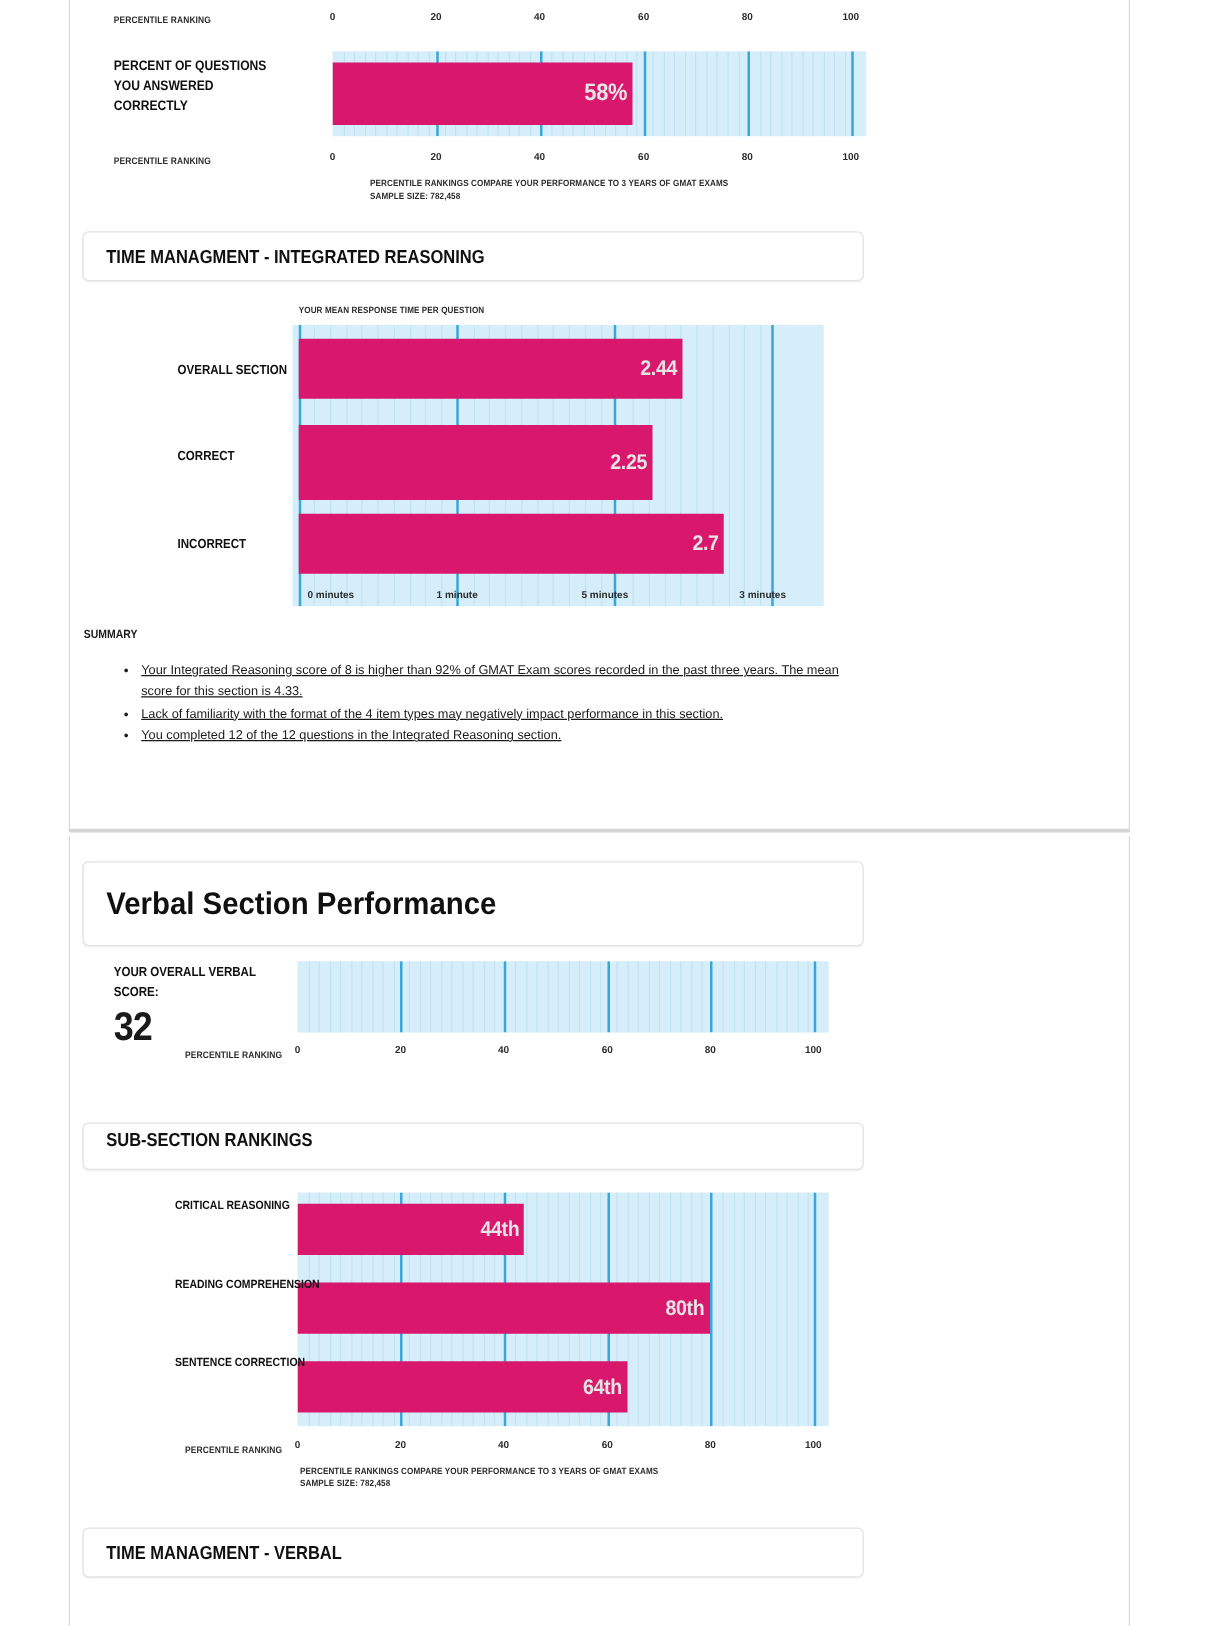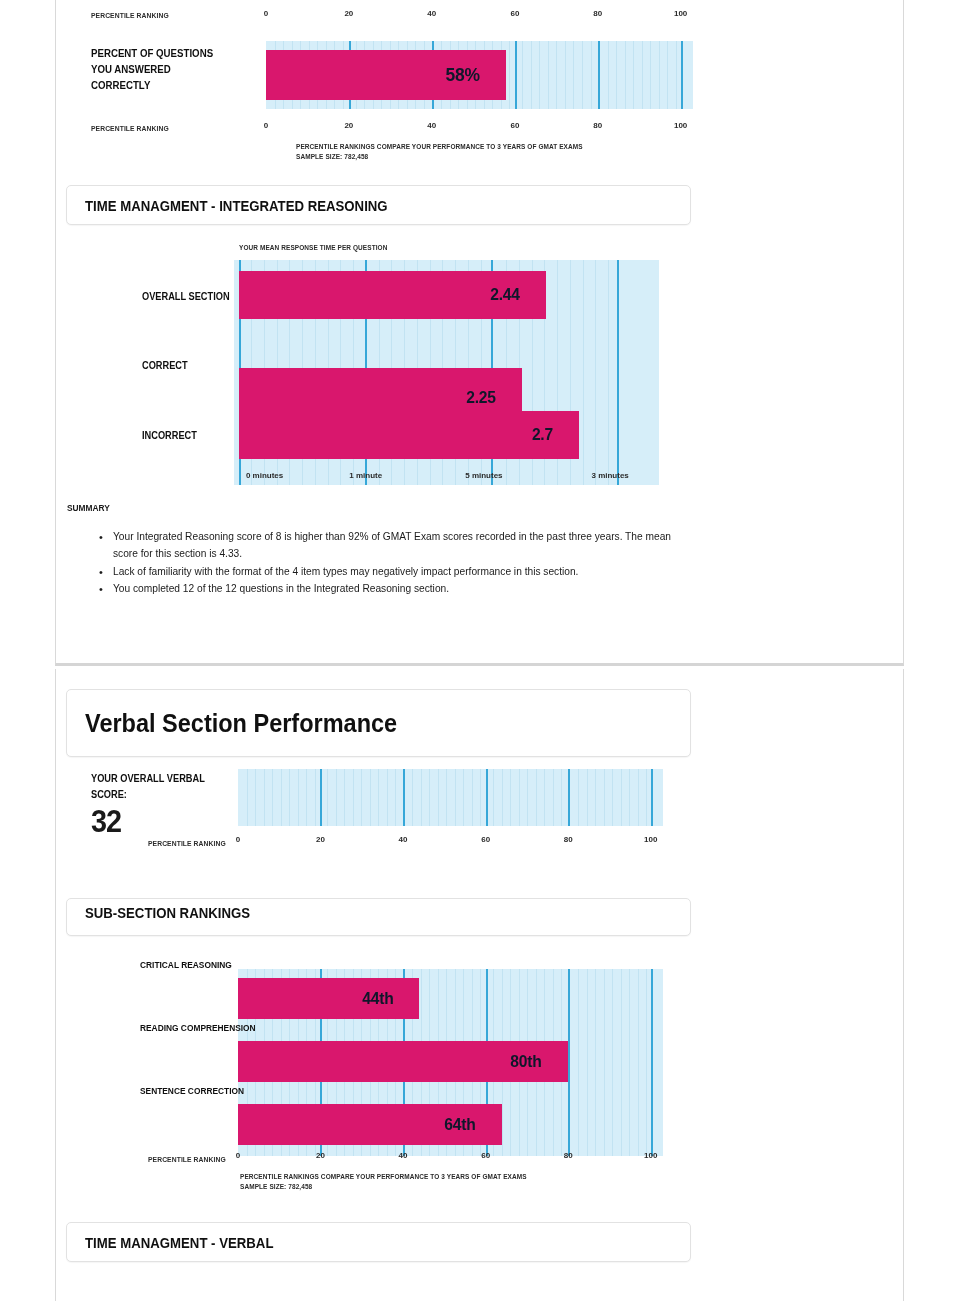--- a/index.html
+++ b/index.html
@@ -68,23 +68,23 @@
     overflow: hidden;
   }
   .gridline { position: absolute; top: 0; bottom: 0; width: 1px; background: #c2e3f2; }
   .gridline.major { background: #36a7d8; width: 2px; }
   .bar {
     position: absolute;
     background: #d9176d;
     display: flex;
     align-items: center;
     justify-content: flex-end;
-    color: #0f172a;
-    font-weight: bold;
-    padding-right: 25px;
+    color: #e5e5e5;
+    font-weight: bold;
+    padding-right: 3px;
     text-align: center;
   }
   .bar-value { font-size: 17px; letter-spacing: -0.3px; transform: scaleX(0.92); }
   .cat-label {
     position: absolute;
     font-size: 9.5px;
     font-weight: bold;
     color: #0f0f0f;
     letter-spacing: 0px;
     transform: scaleX(0.88);
@@ -106,20 +106,21 @@
   .summary-head {
     font-size: 9.5px;
     font-weight: bold;
     transform: scaleX(0.88);
     transform-origin: left center;
   }
   ul.summary-list {
     margin: 16px 0 0 0;
     padding-left: 44px;
     list-style: none;
+    text-decoration: underline;
   }
   ul.summary-list li {
     position: relative;
     font-size: 10.2px;
     line-height: 1.65;
     color: #1b1b1b;
     margin-bottom: 1px;
     padding-left: 2px;
     max-width: 565px;
   }
@@ -263,21 +264,21 @@
           <div class="gridline" style="left:79%"></div>
         <div class="gridline" style="left:82%"></div>
           <div class="gridline" style="left:85%"></div>
         <div class="gridline" style="left:88%"></div>
         <div class="gridline major" style="left:90.2%"></div>
         <div class="gridline major" style="left:1.2%"></div>
 
         <div class="bar" style="left:1.2%; top:11px; height:48px; width:72.2%;">
           <span class="bar-value">2.44</span>
         </div>
-        <div class="bar" style="left:1.2%; top:80px; height:60px; width:66.6%;margin-top:28px;">
+        <div class="bar" style="left:1.2%; top:80px; height:60px; width:66.6%;">
           <span class="bar-value">2.25</span>
         </div>
         <div class="bar" style="left:1.2%; top:151px; height:48px; width:79.9%;">
           <span class="bar-value">2.7</span>
         </div>
 
         <div class="tick-row" style="position:absolute; left:0; right:0; bottom:2px; height:12px;">
           <span class="tick" style="left:7.2%">0 minutes</span>
           <span class="tick" style="left:31%">1 minute</span>
           <span class="tick" style="left:58.8%">5 minutes</span>
@@ -381,21 +382,21 @@
         <span class="tick" style="left:97.1%">100</span>
       </div>
     </div>
 
     <div class="panel" style="position:absolute; left:0; top:229px; width:625px; height:38px; display:flex; align-items:flex-end;">
       <div class="panel-title">SUB-SECTION RANKINGS</div>
     </div>
 
     <div style="position:absolute; left:182px; top:285px; width:600px;">
 
-      <div class="plot" style="position:absolute; left:0; top:0; width:425px; height:187px;margin-top:15px;">
+      <div class="plot" style="position:absolute; left:0; top:0; width:425px; height:187px;">
         <div class="gridline" style="left:2%"></div>
           <div class="gridline" style="left:4%"></div>
         <div class="gridline" style="left:6%"></div>
           <div class="gridline" style="left:8%"></div>
         <div class="gridline" style="left:10%"></div>
           <div class="gridline" style="left:12%"></div>
         <div class="gridline" style="left:14%"></div>
           <div class="gridline" style="left:16%"></div>
         <div class="gridline" style="left:18%"></div>
         <div class="gridline major" style="left:19.4%"></div>

